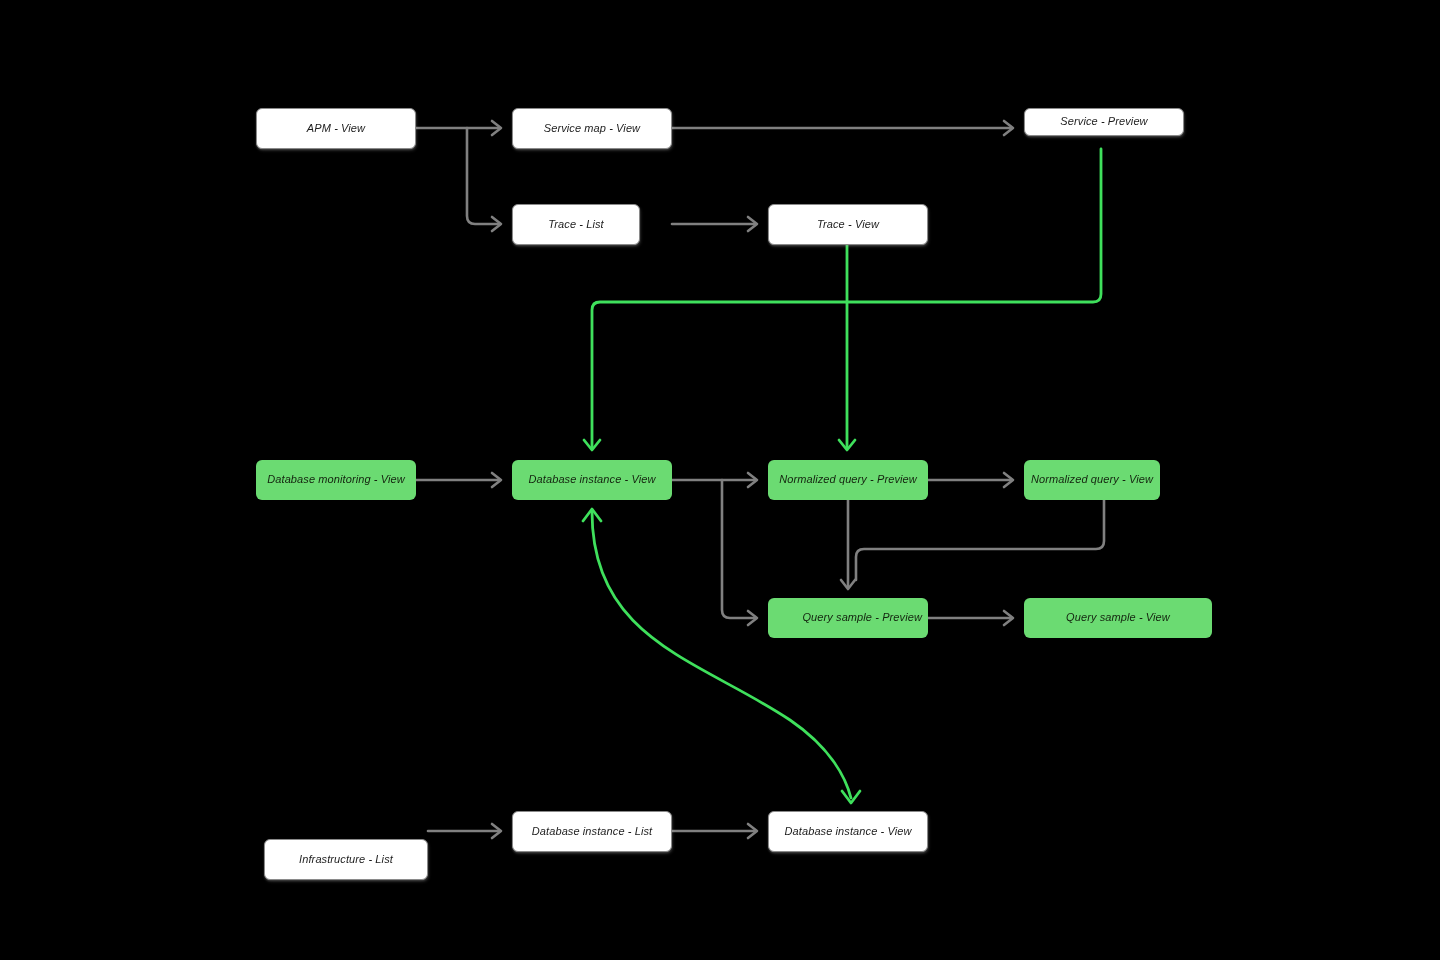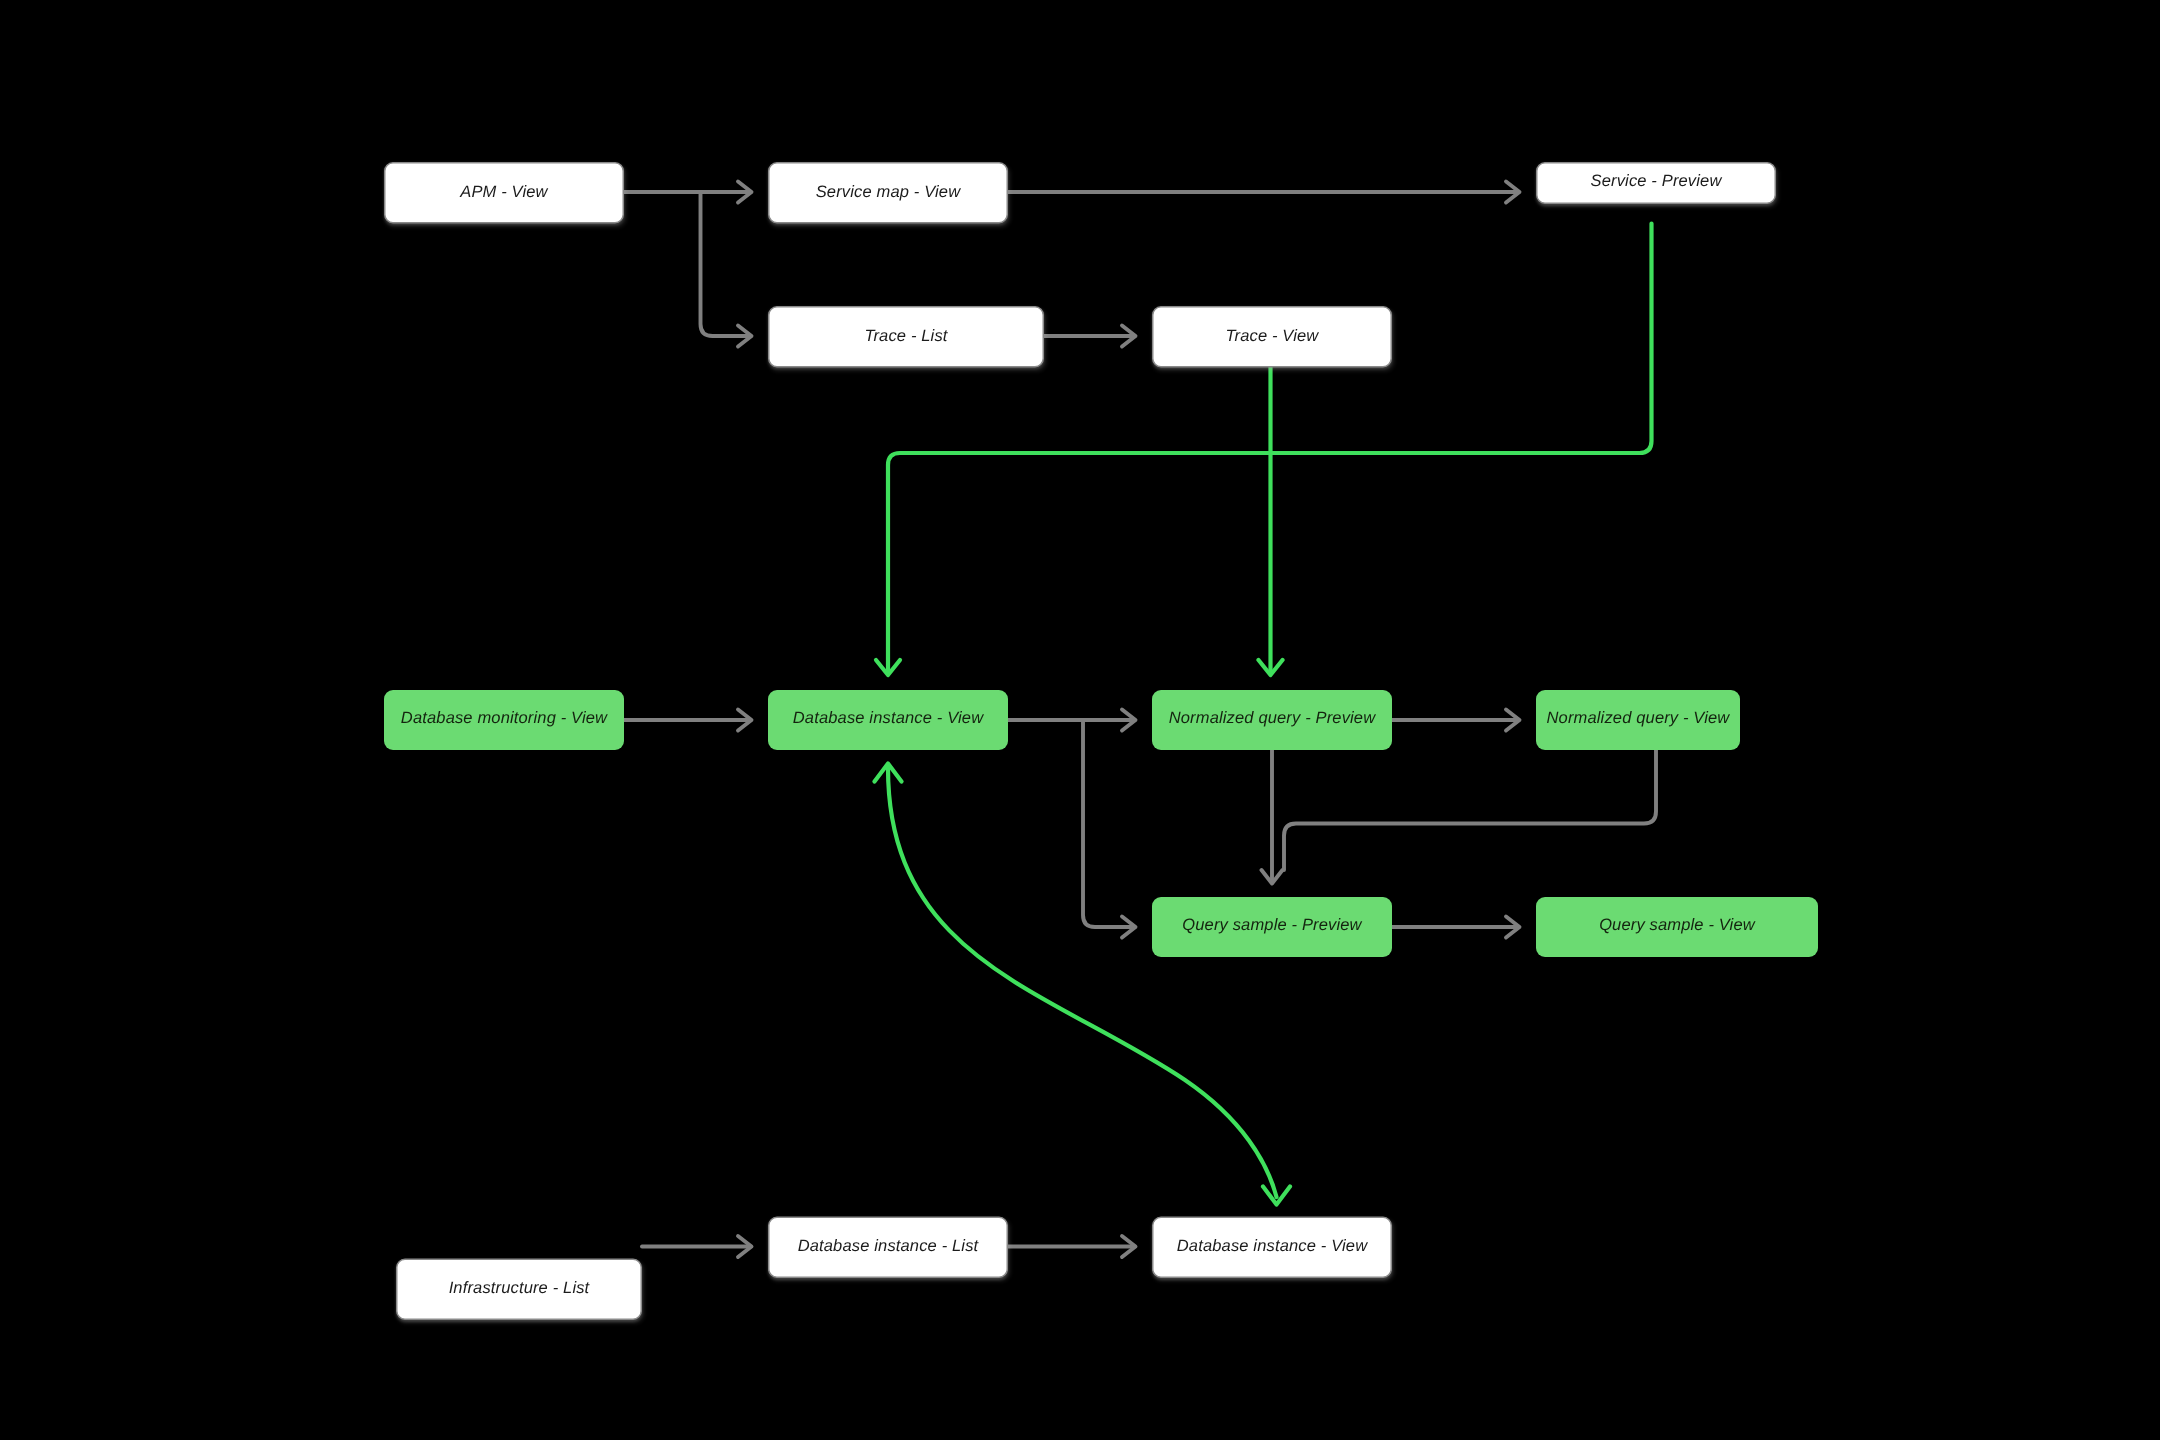--- a/index.html
+++ b/index.html
@@ -80,40 +80,40 @@
 
   <div class="node white" style="left:256px;top:108px;width:160px;height:41px;">
     <span>APM - View</span>
   </div>
   <div class="node white" style="left:512px;top:108px;width:160px;height:41px;">
     <span>Service map - View</span>
   </div>
   <div class="node white" style="left:1024px;top:108px;width:160px;height:28px;">
     <span>Service - Preview</span>
   </div>
-  <div class="node white" style="left:512px;top:204px;width:184px;height:41px;">
+  <div class="node white" style="left:512px;top:204px;width:128px;height:41px;">
     <span>Trace - List</span>
   </div>
   <div class="node white" style="left:768px;top:204px;width:160px;height:41px;">
     <span>Trace - View</span>
   </div>
 
   <div class="node green" style="left:256px;top:460px;width:160px;height:40px;">
     <span>Database monitoring - View</span>
   </div>
   <div class="node green" style="left:512px;top:460px;width:160px;height:40px;">
     <span>Database instance - View</span>
   </div>
   <div class="node green" style="left:768px;top:460px;width:160px;height:40px;">
     <span>Normalized query - Preview</span>
   </div>
   <div class="node green" style="left:1024px;top:460px;width:136px;height:40px;">
     <span>Normalized query - View</span>
   </div>
-  <div class="node green" style="left:768px;top:598px;width:160px;height:40px;">
+  <div class="node green" style="left:768px;top:598px;width:160px;height:40px;justify-content:flex-end;">
     <span>Query sample - Preview</span>
   </div>
   <div class="node green" style="left:1024px;top:598px;width:188px;height:40px;">
     <span>Query sample - View</span>
   </div>
 
   <div class="node white" style="left:264px;top:811px;width:164px;height:41px;margin-top:28px;">
     <span>Infrastructure - List</span>
   </div>
   <div class="node white" style="left:512px;top:811px;width:160px;height:41px;">

